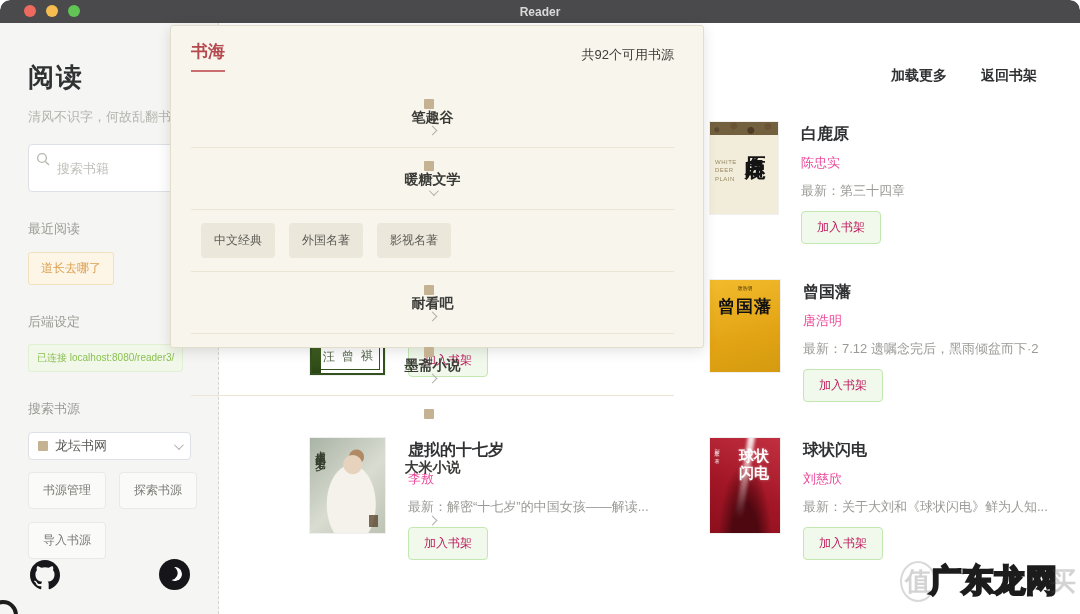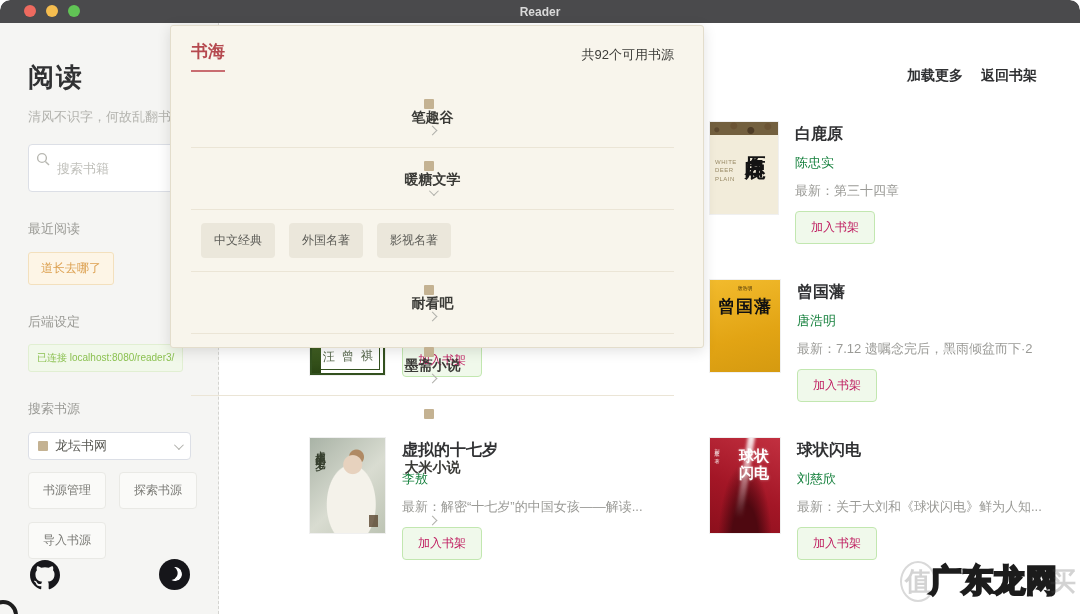--- a/index.html
+++ b/index.html
@@ -36,28 +36,28 @@
   .chev.down { transform:rotate(45deg) translateY(-2px); }
   .chev.right { transform:rotate(-45deg); }
   .side-btns { margin-top:12px; display:flex; flex-wrap:wrap; gap:13px; width:170px; }
   .side-btn { font-size:12px; color:#7a7a75; background:#fafaf8; border:1px solid #e9e9e5; border-radius:4px; padding:9px 14px; cursor:pointer; font-family:inherit; }
   .side-footer { position:absolute; left:30px; right:28px; bottom:24px; display:flex; justify-content:space-between; align-items:center; }
   .gh-icon { width:30px; height:30px; }
   .moon-btn { width:31px; height:31px; border-radius:50%; background:#16161a; position:relative; cursor:pointer; }
   .moon-glyph { position:absolute; left:9px; top:8px; width:14px; height:14px; border-radius:50%; box-shadow:inset -4px -2px 0 0 #fff; transform:rotate(-15deg); }
 
   
-  .top-actions { position:absolute; top:44px; right:43px; display:flex; gap:18px; }
+  .top-actions { position:absolute; top:44px; right:43px; display:flex; gap:34px; }
   .top-actions span { font-size:14px; font-weight:bold; color:#303133; cursor:pointer; }
 
-  .card { position:absolute; display:flex; gap:17px; }
+  .card { position:absolute; display:flex; gap:23px; }
   .cover { position:relative; height:92px; flex:none; overflow:hidden; box-shadow:0 0 0 1px rgba(0,0,0,0.06); cursor:pointer; }
   .info { padding-top:2px; }
   .b-title { font-size:16px; font-weight:bold; color:#303133; }
-  .b-author { margin-top:9px; font-size:13px; color:#15803d; }
+  .b-author { margin-top:9px; font-size:13px; color:#ec4899; }
   .b-latest { margin-top:10px; font-size:13px; color:#9a9a96; white-space:nowrap; }
   .add-btn { margin-top:11px; font-size:12px; color:#be185d; background:#f0f9eb; border:1px solid #c2e7b0; border-radius:4px; padding:7px 15px; cursor:pointer; font-family:inherit; }
 
   
   .cover-bailu { width:68px; background:#f2ecda; }
   .cover-bailu .band { position:absolute; top:0; left:0; right:0; height:13px;
       background:radial-gradient(circle at 10% 60%, #5d492f 2px, transparent 3px),
                  radial-gradient(circle at 35% 30%, #6b5435 3px, transparent 4px),
                  radial-gradient(circle at 60% 65%, #4e3c26 3px, transparent 4px),
                  radial-gradient(circle at 85% 35%, #6b5435 3px, transparent 4px), #73603f; }

